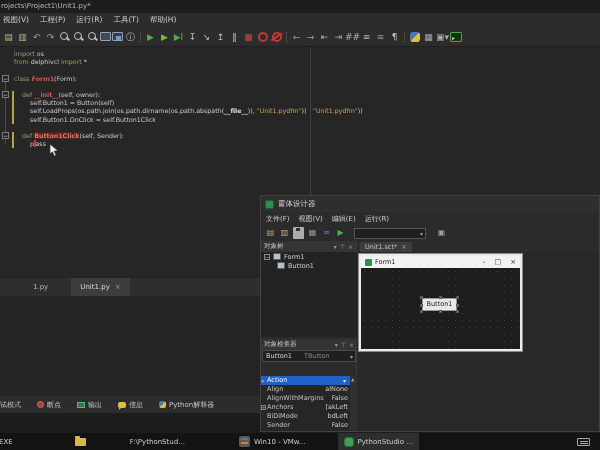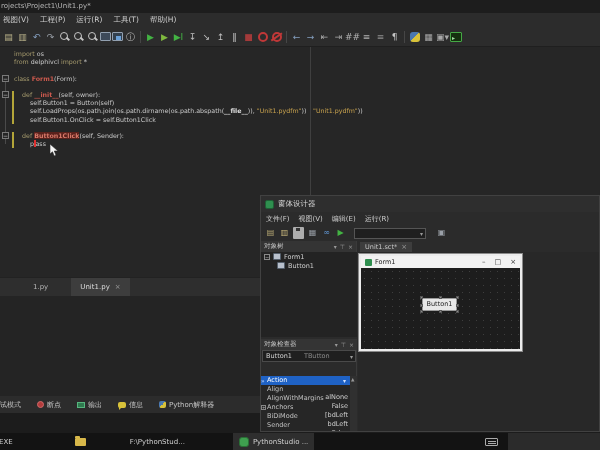--- a/index.html
+++ b/index.html
@@ -79,21 +79,21 @@
   .di-breakpoint{width:7px;height:7px;border-radius:50%;background:#b33c3c;border:1px solid #d06a6a;}
   .di-output{width:8px;height:6px;background:#2f7a4f;border:1px solid #57b57f;}
   .di-message{width:8px;height:6px;background:#d8c23a;border-radius:2px;position:relative;}
   .di-message::after{content:'';position:absolute;left:1px;bottom:-2px;border:2px solid transparent;border-top-color:#d8c23a;border-left-color:#d8c23a;}
   .di-pyterm{width:7px;height:7px;border-radius:2px;background:linear-gradient(135deg,#4a78b0 50%,#d8c23a 50%);}
 
   .status-strip{position:absolute;left:0;top:413px;width:600px;height:20px;background:#1c1c1c;}
   .tray-expand{position:absolute;left:589px;top:9px;color:#bbb;font-size:7px;}
 
   
-  .taskbar{position:absolute;left:0;top:433px;width:508px;height:17px;background:#131313;z-index:30;
+  .taskbar{position:absolute;left:0;top:433px;width:600px;height:17px;background:#131313;z-index:30;
     display:flex;align-items:stretch;font-size:7px;color:#d0d0d0;}
   .task-btn{display:flex;align-items:center;gap:4px;padding:0 6px;white-space:nowrap;}
   .task-btn.clipped{padding-left:0;margin-left:-1px;}
   .task-btn.active{background:#2e2e2e;}
   .task-btn:nth-child(2){margin-left:50px;gap:44px;}
   .task-btn:nth-child(3){margin-left:42px;}
   .task-btn:nth-child(4){margin-left:26px;}
   .ti{display:inline-block;flex:0 0 auto;position:relative;}
   .ti-folder{width:11px;height:8px;background:#d8b84a;border-radius:1px;}
   .ti-folder::before{content:'';position:absolute;left:0;top:-2px;width:5px;height:2px;background:#d8b84a;border-radius:1px 1px 0 0;}
@@ -139,21 +139,21 @@
   .insp-combo::after{content:'▾';position:absolute;right:2px;font-size:6px;color:#999;}
   .obj-name{color:#d5d5d5;}
   .obj-type{color:#8a8a8a;margin-left:12px;}
   .insp-tabs{position:absolute;left:0;top:122px;width:96px;height:13px;display:flex;gap:2px;
     align-items:flex-end;padding-left:2px;font-size:6.5px;}
   .itab{padding:1px 6px 2px;color:#aaa;}
   .itab.active{background:#3d3d3d;color:#ddd;border-radius:2px 2px 0 0;}
   .pgrid{position:absolute;left:0;top:135px;width:96px;bottom:0;background:#262626;overflow:hidden;}
   .prow{position:relative;height:9px;line-height:9px;padding-left:6px;font-size:6.5px;}
   .pname{color:#c2c2c2;white-space:nowrap;}
-  .pval{position:absolute;right:9px;top:8px;color:#cdcdcd;}
+  .pval{position:absolute;right:9px;top:0;color:#cdcdcd;}
   .prow.selected{background:#1f62c5;}
   .prow.selected .pname{color:#fff;}
   .prow.selected::before{content:'»';position:absolute;left:0;top:0;color:#cfe0ff;font-size:6px;}
   .pdrop{position:absolute;right:11px;top:0;color:#cfe0ff;font-size:6px;}
   .pexpand{position:absolute;left:0;top:2px;width:5px;height:5px;border:1px solid #888;
     color:#bbb;font-size:4px;line-height:3px;text-align:center;}
   .pexpand::before{content:'+';}
   .pg-scroll{position:absolute;right:0;top:0;width:7px;bottom:0;background:#303030;}
   .pg-scroll::before{content:'▲';position:absolute;left:1px;top:1px;font-size:4.5px;color:#999;}
 
@@ -355,21 +355,21 @@
       </div>
       <div class="insp-combo">
         <span class="obj-name">Button1</span>
         <span class="obj-type">TButton</span>
       </div>
       <div class="pgrid">
         <div>
             <div class="prow selected"><span class="pname">Action</span><span class="pval"></span><span class="pdrop">▾</span></div>
             <div class="prow"><span class="pname">Align</span><span class="pval">alNone</span></div>
             <div class="prow"><span class="pname">AlignWithMargins</span><span class="pval">False</span></div>
-            <div class="prow"><span class="pexpand"></span><span class="pname">Anchors</span><span class="pval">[bdLeft</span></div>
+            <div class="prow"><span class="pexpand"></span><span class="pname">Anchors</span><span class="pval">[akLeft</span></div>
             <div class="prow"><span class="pname">BiDiMode</span><span class="pval">bdLeft</span></div>
             <div class="prow"><span class="pname">Sender</span><span class="pval">False</span></div>
             <div class="prow"><span class="pname">Caption</span><span class="pval">Button1</span></div>
           </div>
         <div class="pg-scroll"></div>
       </div>
     </div>
 
     <div class="d-tabbar">
       <span class="dtab2">
@@ -398,20 +398,24 @@
 
   <div class="taskbar">
     <div style="display:flex;align-items:stretch;">
         <div class="task-btn clipped">
           <span class="task-label">EXE</span>
         </div>
         <div class="task-btn">
           <span class="ti ti-folder"></span>
           <span class="task-label">F:\PythonStud...</span>
         </div>
+        <div class="task-btn">
+          <span class="ti ti-vmware"></span>
+          <span class="task-label">Win10 - VMw...</span>
+        </div>
         <div class="task-btn active">
           <span class="ti ti-pythonstudio"></span>
           <span class="task-label">PythonStudio ...</span>
         </div>
       </div>
     <span class="ti ti-keyboard"></span>
   </div>
 
 </div>
 

